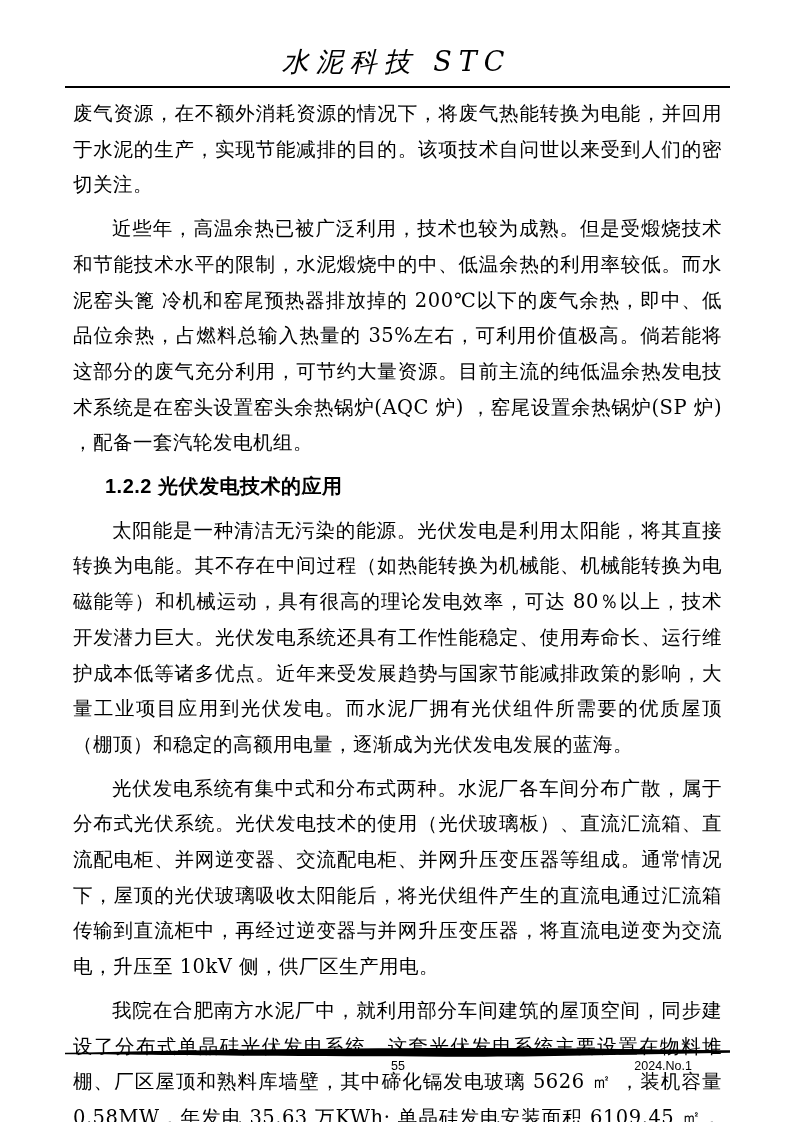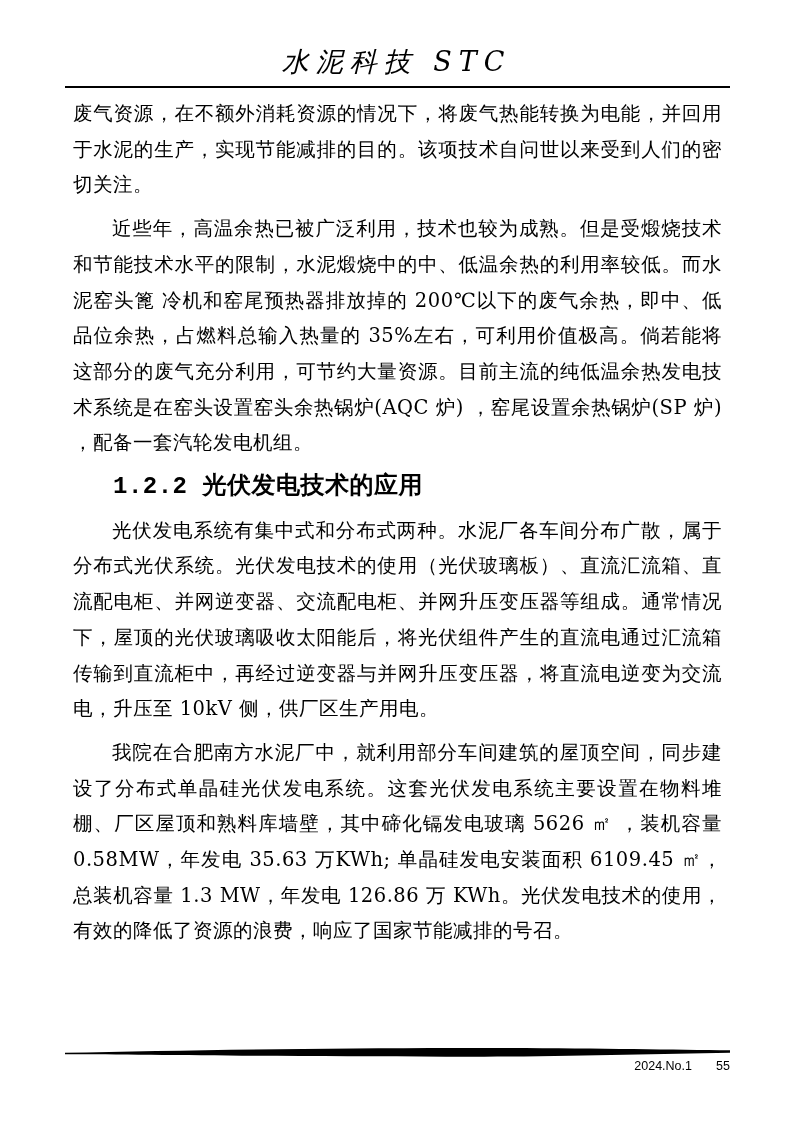--- a/index.html
+++ b/index.html
@@ -32,45 +32,45 @@
     line-height: 35.7px;
     text-align: justify;
     text-justify: inter-ideograph;
     letter-spacing: 0.5px;
   }
   .para { margin: 8px; text-indent: 2em; }
   .para.noindent { text-indent: 0; }
   .section-heading {
     margin: 0;
     text-indent: 2em;
-    font-size: 24px;
+    font-size: 20px;
     font-weight: bold;
     line-height: 35.7px;
-    font-family: Liberation Mono, monospace;
+    font-family: Liberation Sans, sans-serif;
     letter-spacing: 0.5px;
   }
   .footer {
     position: absolute;
     left: 65px;
     right: 63px;
     top: 1047px;
   }
   .footer-bar { display: block; width: 100%; height: 11px; }
   .footer-meta {
     position: relative;
     height: 18px;
     margin-top: 1px;
     font-family: "Liberation Sans", "DejaVu Sans", sans-serif;
     font-size: 12.5px;
     color: #000000;
   }
   .page-number {
     position: absolute;
     left: 1px; right: 0;
-    text-align: right;
+    text-align: center;
   }
   .issue {
     position: absolute;
     right: 38px;
     top: 0;
   }
 </style>
 </head>
 <body>
 
@@ -78,20 +78,21 @@
 
   <div class="header">
     <div class="journal-title">水泥科技 STC</div>
     <div class="header-rule"></div>
   </div>
 
   <div class="article">
     <p class="para noindent">废气资源，在不额外消耗资源的情况下，将废气热能转换为电能，并回用于水泥的生产，实现节能减排的目的。该项技术自问世以来受到人们的密切关注。</p>
     <p class="para">近些年，高温余热已被广泛利用，技术也较为成熟。但是受煅烧技术和节能技术水平的限制，水泥煅烧中的中、低温余热的利用率较低。而水泥窑头篦 冷机和窑尾预热器排放掉的 200℃以下的废气余热，即中、低品位余热，占燃料总输入热量的 35%左右，可利用价值极高。倘若能将这部分的废气充分利用，可节约大量资源。目前主流的纯低温余热发电技术系统是在窑头设置窑头余热锅炉(AQC 炉) ，窑尾设置余热锅炉(SP 炉) ，配备一套汽轮发电机组。</p>
     <h3 class="section-heading">1.2.2 光伏发电技术的应用</h3>
+    <p class="para">太阳能是一种清洁无污染的能源。光伏发电是利用太阳能，将其直接转换为电能。其不存在中间过程（如热能转换为机械能、机械能转换为电磁能等）和机械运动，具有很高的理论发电效率，可达 80％以上，技术开发潜力巨大。光伏发电系统还具有工作性能稳定、使用寿命长、运行维护成本低等诸多优点。近年来受发展趋势与国家节能减排政策的影响，大量工业项目应用到光伏发电。而水泥厂拥有光伏组件所需要的优质屋顶（棚顶）和稳定的高额用电量，逐渐成为光伏发电发展的蓝海。</p>
     <p class="para">光伏发电系统有集中式和分布式两种。水泥厂各车间分布广散，属于分布式光伏系统。光伏发电技术的使用（光伏玻璃板）、直流汇流箱、直流配电柜、并网逆变器、交流配电柜、并网升压变压器等组成。通常情况下，屋顶的光伏玻璃吸收太阳能后，将光伏组件产生的直流电通过汇流箱传输到直流柜中，再经过逆变器与并网升压变压器，将直流电逆变为交流电，升压至 10kV 侧，供厂区生产用电。</p>
     <p class="para">我院在合肥南方水泥厂中，就利用部分车间建筑的屋顶空间，同步建设了分布式单晶硅光伏发电系统。这套光伏发电系统主要设置在物料堆棚、厂区屋顶和熟料库墙壁，其中碲化镉发电玻璃 5626 ㎡ ，装机容量 0.58MW，年发电 35.63 万KWh; 单晶硅发电安装面积 6109.45 ㎡，总装机容量 1.3 MW，年发电 126.86 万 KWh。光伏发电技术的使用，有效的降低了资源的浪费，响应了国家节能减排的号召。</p>
   </div>
 
   <div class="footer">
     <svg class="footer-bar" viewBox="0 0 665 11" preserveAspectRatio="none" xmlns="http://www.w3.org/2000/svg" aria-hidden="true">
       <path d="M0,5.8 C110,3.6 250,1.0 390,0.9 C510,0.9 600,2.6 665,3.3
                L665,5.7 C580,7.0 505,9.6 392,9.7 C240,9.8 90,7.8 0,7.3 Z" fill="#000000"></path>
     </svg>
     <div class="footer-meta">

